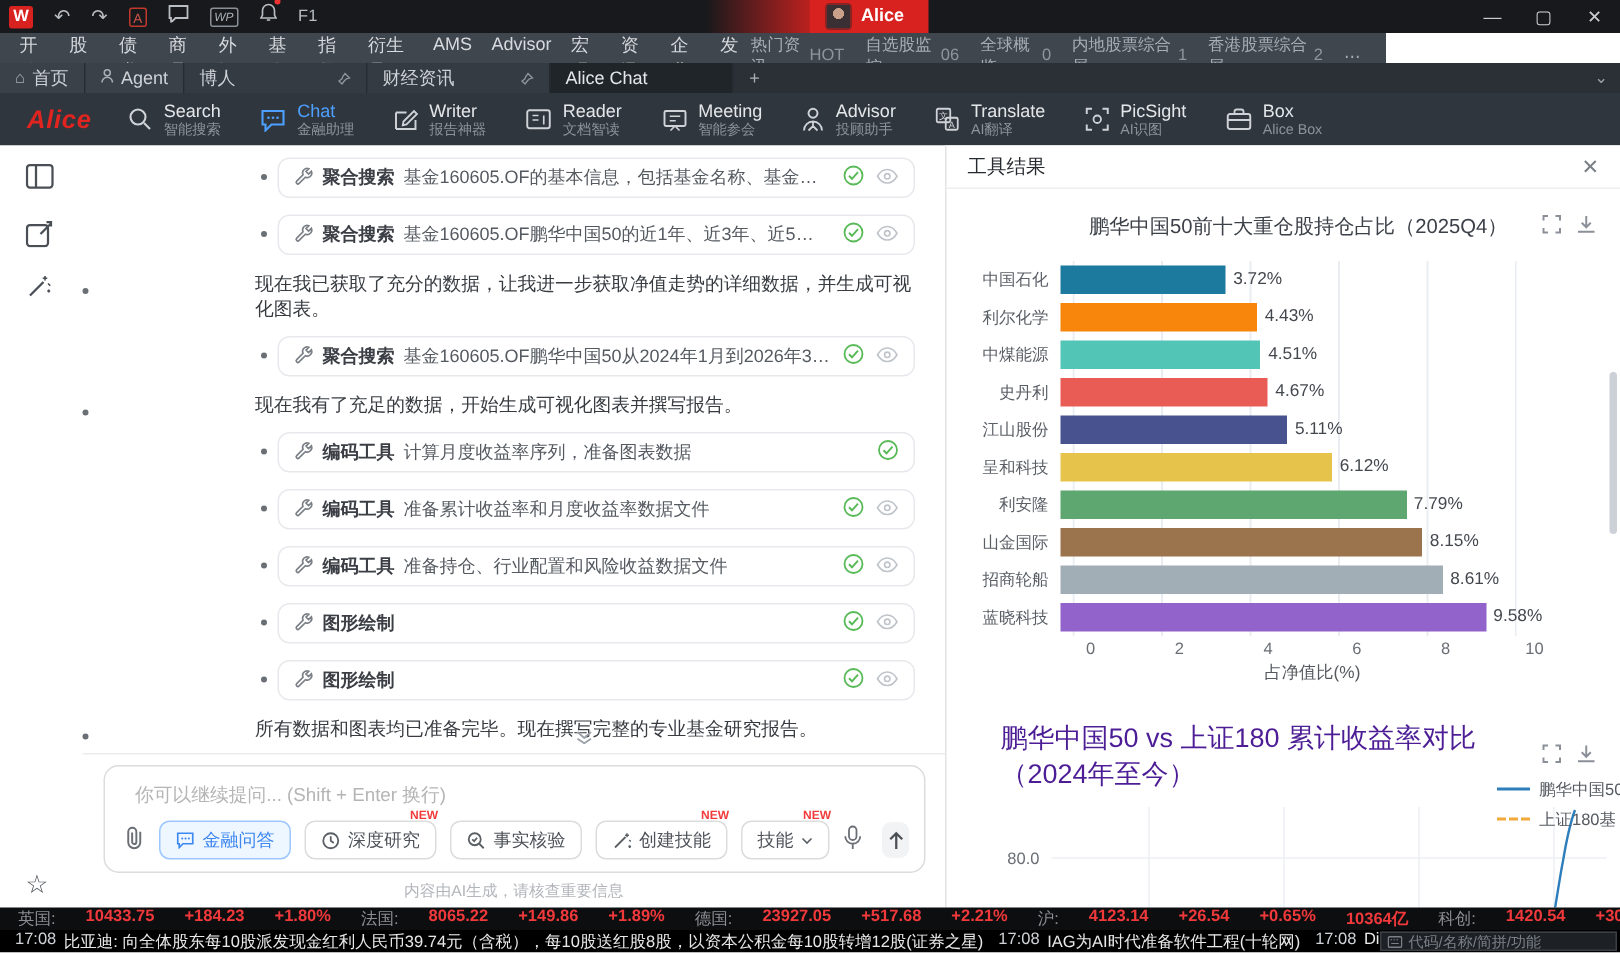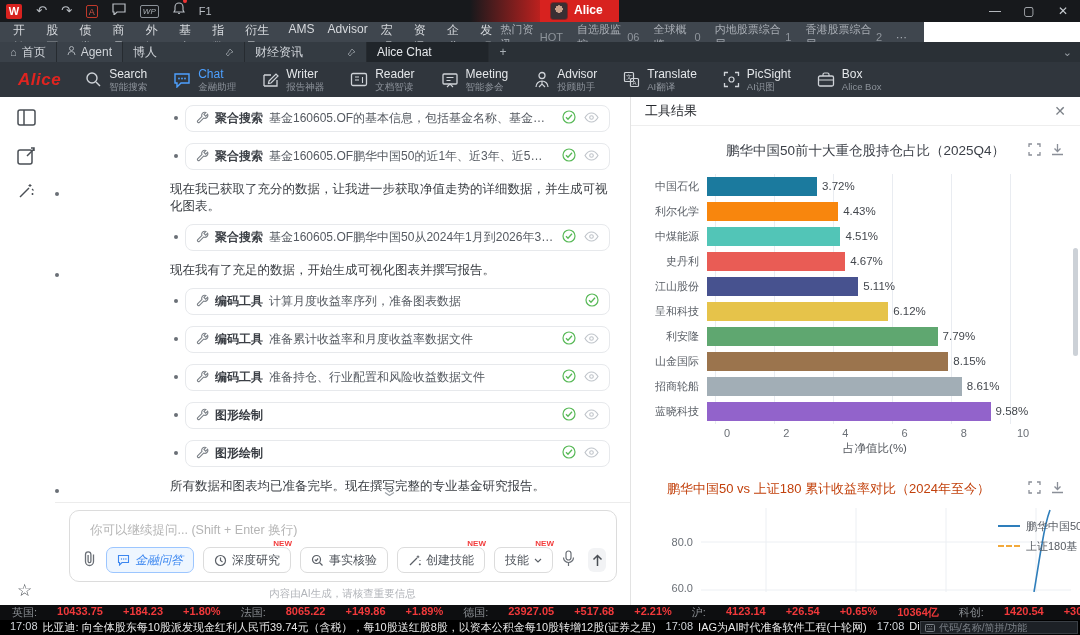--- a/index.html
+++ b/index.html
@@ -65,37 +65,37 @@
   .card-icons { display:flex; gap:8px; margin-left:8px; align-items:center; }
   .plain-text { margin-left:115px; margin-right:20px; color:#383c41; font-size:12.5px; line-height:17px; margin-top:2px; margin-bottom:-2px; }
   #scroll-chevron { position:absolute; left:328px; top:388px; color:#9aa0a6; }
 
   
   #composer-wrap { position:absolute; left:0; bottom:0; width:575px; height:103px; border-top:1px solid #ececec; background:#fff; }
   #composer { position:absolute; left:14px; top:7px; width:548px; height:72px; border:1px solid #dcdcdc; border-radius:10px; background:#fff; }
   #composer-input { position:absolute; left:20px; top:11px; color:#b5b5b5; font-size:12.5px; }
   #composer-tools { position:absolute; left:12px; bottom:8px; right:10px; height:26px; display:flex; align-items:center; gap:9px; }
   .pill { position:relative; height:26px; border:1px solid #dcdcdc; border-radius:7px; display:flex; align-items:center; gap:5px; padding:0 10px; font-size:12px; color:#4e535a; background:#fff; white-space:nowrap; }
-  .pill-active { border-color:#9cc6ff; background:#eef6ff; color:#3c87f0;font-style:italic; }
+  .pill-active { border-color:#9cc6ff; background:#eef6ff; color:#3c87f0; }
   .new-badge { position:absolute; top:-9px; right:-2px; color:#f23c3c; font-size:8px; font-weight:bold; }
   .send-btn { width:24px; height:24px; border-radius:6px; background:#f2f3f5; display:flex; align-items:center; justify-content:center; margin-left:4px; }
   #ai-note { position:absolute; left:0; bottom:4px; width:575px; text-align:center; color:#b2b5ba; font-size:10.5px; }
 
   
   #panel { width:450px; border-left:1px solid #e3e3e3; position:relative; background:#fff; }
   #panel-header { height:29px; border-bottom:1px solid #eee; display:flex; align-items:center; padding:0 14px; }
   #panel-title { font-weight:normal; font-size:13px; color:#26292e; }
   #panel-close { margin-left:auto; color:#7b8087; font-size:14px; }
   #panel-body { position:relative; height:479px; overflow:hidden; }
   #panel-scrollthumb { position:absolute; right:2px; top:122px; width:5px; height:108px; background:#ccd1d7; border-radius:3px; }
 
   .chart-head { display:flex; align-items:center; padding:0 16px; }
   .chart-icons { margin-left:auto; display:flex; gap:10px; color:#8a8f98; }
   #chart1-title { flex:1; text-align:center; color:#3c4048; font-size:13.5px; padding-left:56px; }
-  #chart2-title { color:#c2410c; font-size:13px; margin-left:20px; }
+  #chart2-title { color:#4c1d95; font-size:18px; margin-left:20px; }
 
   #bars-wrap { position:relative; margin-top:14px; padding-left:12px; }
   #bars-grid { position:absolute; left:84px; top:0; width:296px; bottom:32px;
       background-image:linear-gradient(to right,#e9ecf1 1px,transparent 1px);
       background-size:calc(100%/5) 100%; border-right:1px solid #e9ecf1; }
   .bar-row { position:relative; display:flex; align-items:center; height:25px; }
   .bar-label { width:64px; text-align:right; padding-right:8px; font-size:11px; color:#5a5f66; white-space:nowrap; }
   .bar-track { width:340px; height:19px; line-height:19px; white-space:nowrap; }
   .bar-fill { display:inline-block; height:19px; vertical-align:top; }
   .bar-val { display:inline-block; font-size:11.5px; color:#43474d; margin-left:5px; vertical-align:top; }

